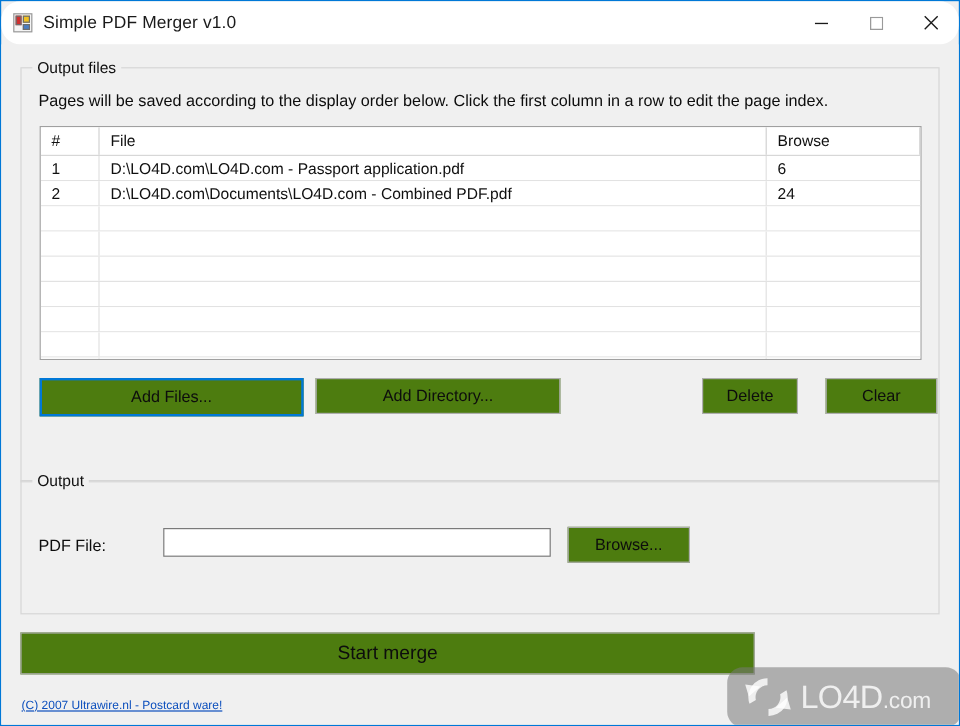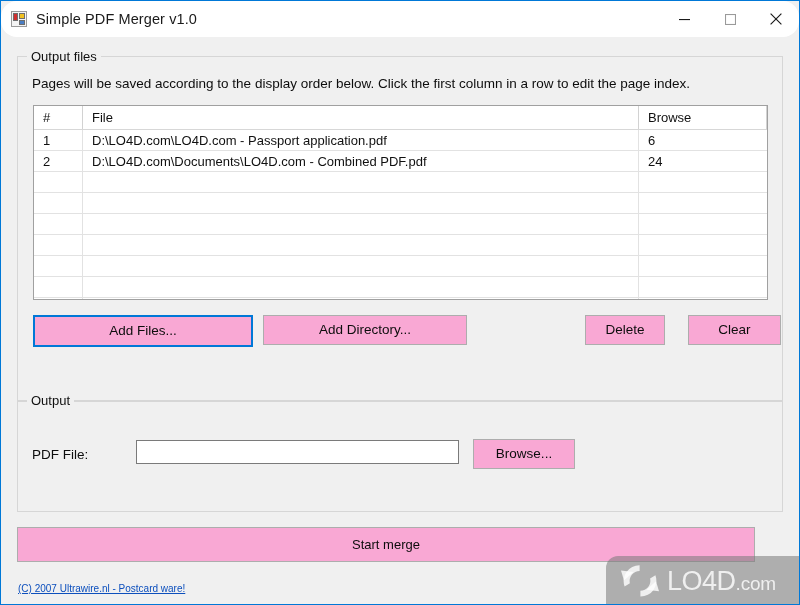--- a/index.html
+++ b/index.html
@@ -157,21 +157,21 @@
   .grid-row.header .cell { border-right: 1px solid #d2d2d2; }
   .cell.c-num   { width: 49px; }
   .cell.c-file  { width: 556px; }
   .cell.c-pages { width: 128px; border-right: none; }
   .grid-row.empty .cell { border-right-color: #e2e2e2; }
 
   
   .btn {
     position: absolute;
     box-sizing: border-box;
-    background: #f9a8d4;
+    background: #4d7c0f;
     border: 1px solid #adadad;
     font-family: "Liberation Sans", sans-serif;
     font-size: 13.5px;
     color: #0d0d0d;
     display: flex;
     align-items: center;
     justify-content: center;
     padding: 14px;
     line-height: 1;
     cursor: default;
@@ -208,23 +208,23 @@
     color: #101010;
     padding: 0 4px;
     outline: none;
   }
   #btn-browse { left: 455px; top: 38px; width: 102px; height: 26px; }
 
   
   #btn-start-merge {
     left: 16px;
     top: 490px;
-    width: 738px;
+    width: 612px;
     height: 35px;
-    font-size: 13px;
+    font-size: 16px;
   }
 
   
   #footer-link {
     position: absolute;
     left: 17px;
     top: 546px;
     font-size: 10px;
     color: #0c4fbd;
     text-decoration: underline;
@@ -237,20 +237,21 @@
     position: absolute;
     left: 605px;
     top: 555px;
     width: 195px;
     height: 50px;
     border-top-left-radius: 12px;
     background: rgba(120,120,120,0.55);
     display: flex;
     align-items: center;
     pointer-events: none;
+    border-radius: 13px;
   }
   #watermark-logo { margin-left: 13px; margin-right: 6px; flex: none; }
   #watermark-text {
     font-size: 27px;
     color: rgba(255,255,255,0.80);
     letter-spacing: -0.5px;
     line-height: 1;
     display: flex;
     align-items: baseline;
   }

